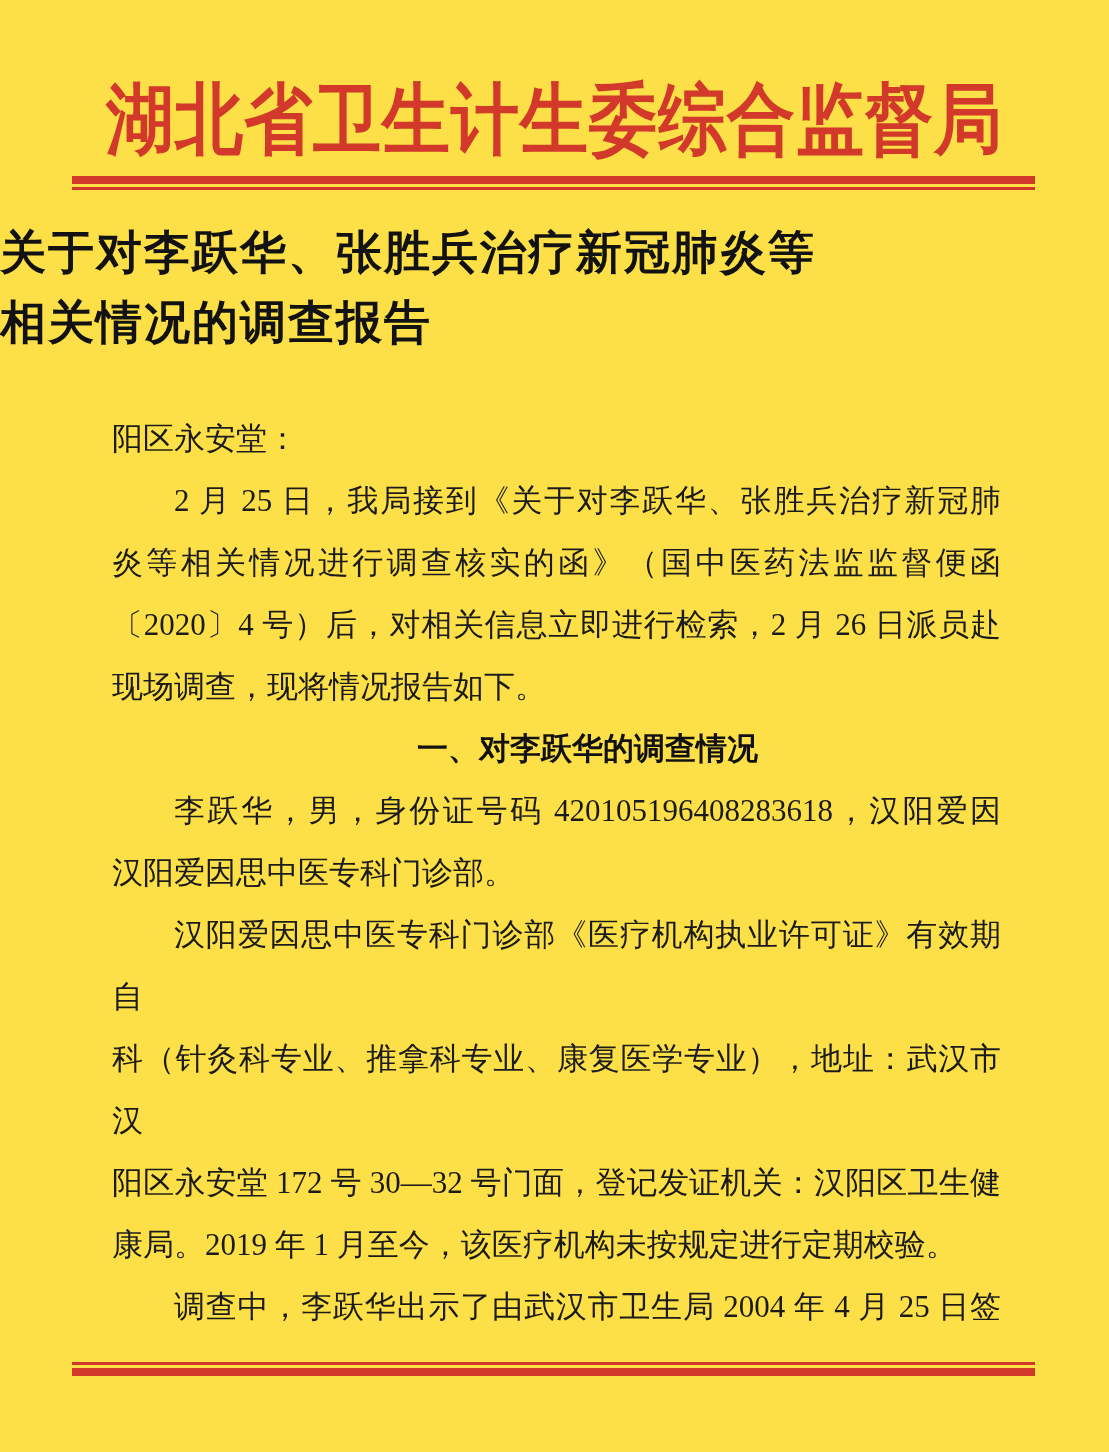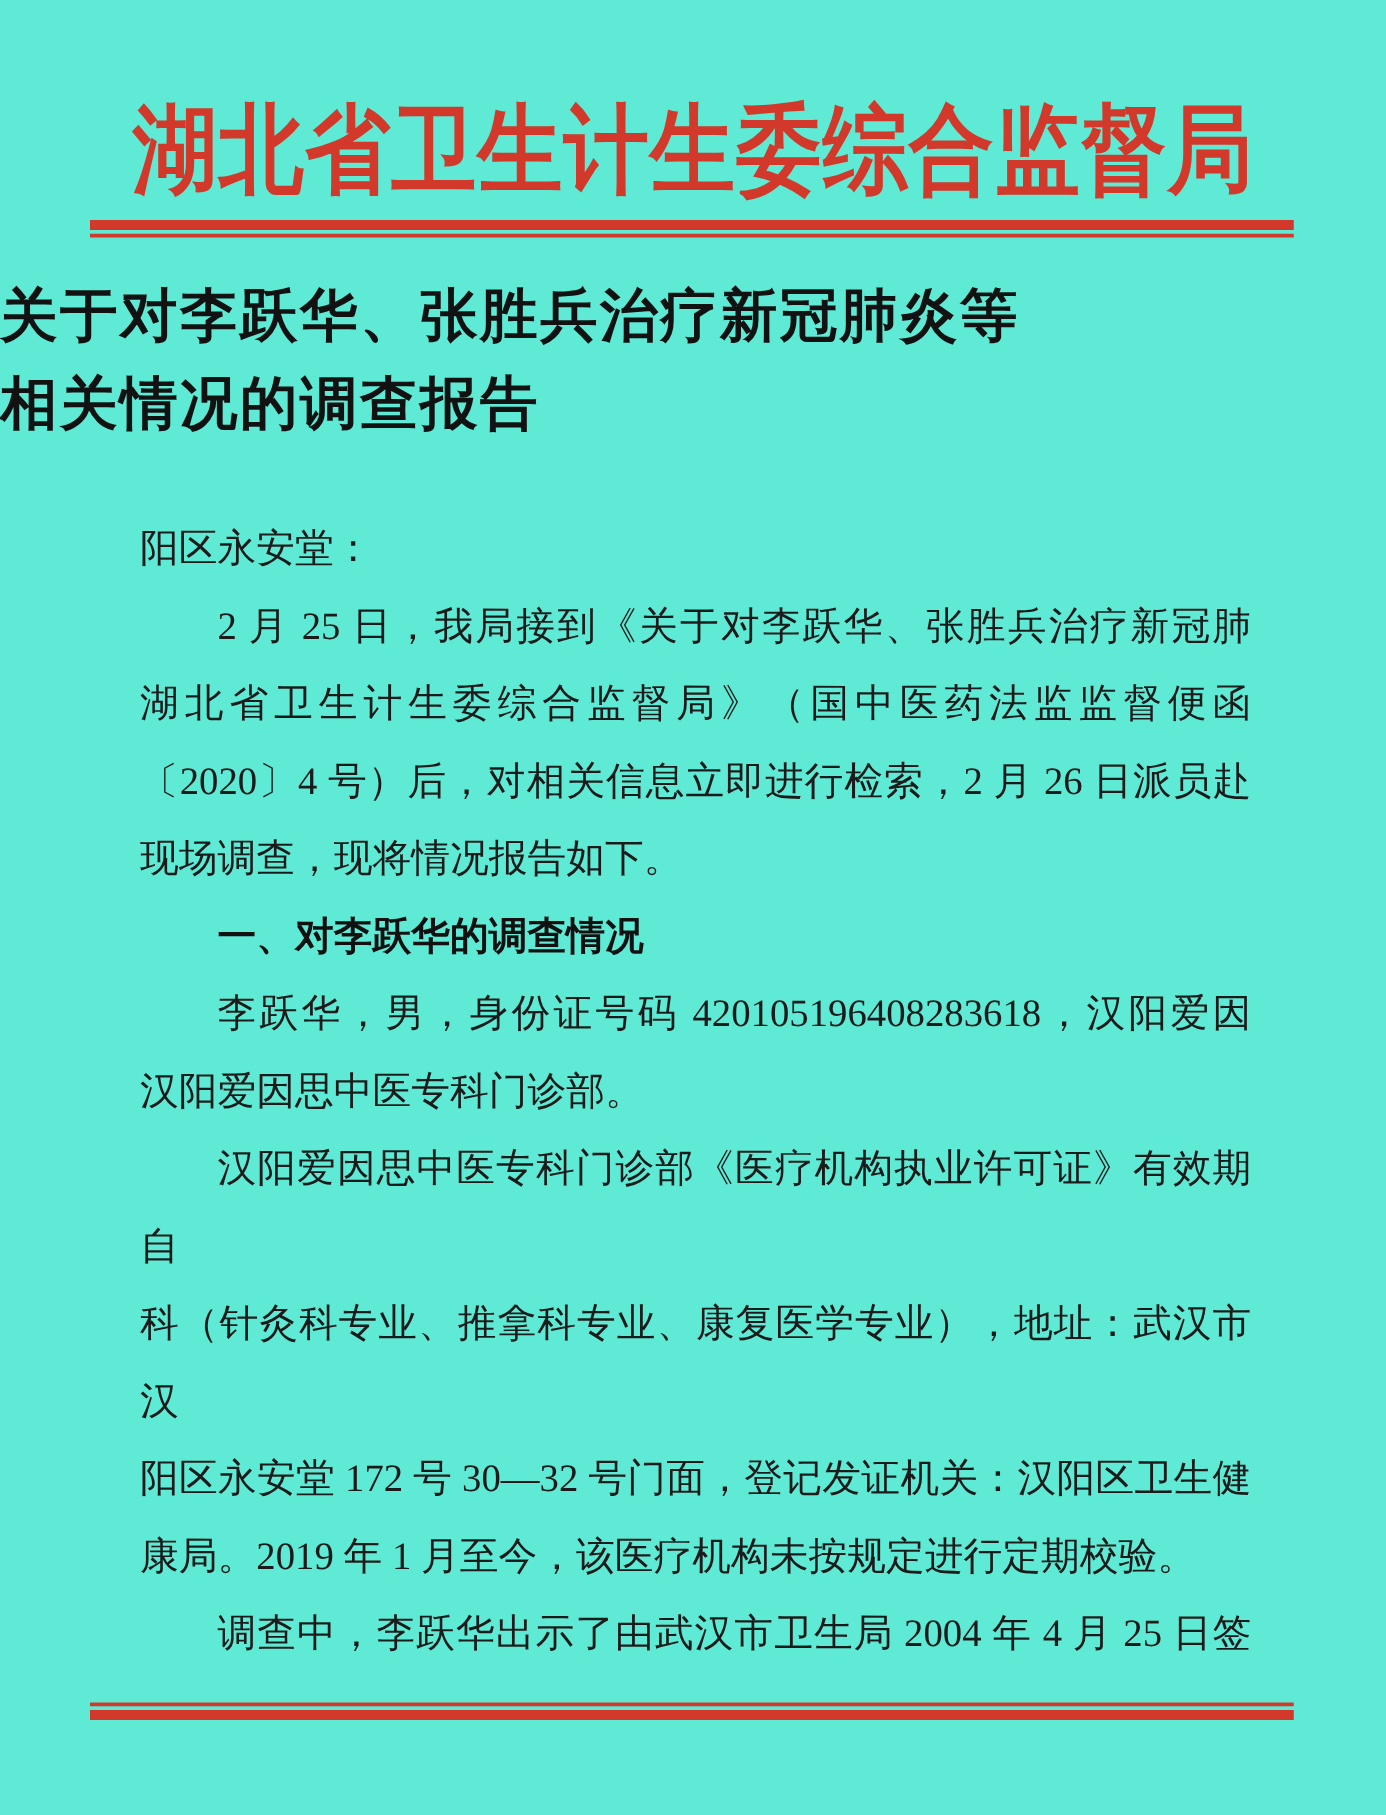--- a/index.html
+++ b/index.html
@@ -1,19 +1,19 @@
 <!DOCTYPE html>
 <html><head>
 <meta charset="utf-8">
 <style>
   html,body{margin:0;padding:0;background:#ffffff;}
   .page{
     position:relative;
     width:1109px;height:1452px;
-    background:#5eead4;
+    background:#fde047;
     font-family:"Liberation Serif","DejaVu Serif",serif;
     color:#1f1f1f;
     overflow:hidden;
   }
   
   .letterhead{
     padding-top:86px;
     text-align:center;
   }
   .letterhead-org{
@@ -43,21 +43,21 @@
   }
 
   
   .doc-body{
     margin:50px 108px 0 112px;
     font-size:31px;
     line-height:62px;
     color:#1b1b1b;
   }
   .line{min-height:62px;}
-  .indent{text-indent:62px;}
+  .indent{text-indent:62px;text-align:center;}
   .fill{text-align:justify;text-align-last:justify;}
   .heading{
     font-family:"Liberation Sans","DejaVu Sans",sans-serif;
     font-weight:bold;
     color:#111111;
   }
 
   
   .rule-bottom{
     position:absolute;
@@ -83,21 +83,21 @@
   <div class="doc-title">
     <div>关于对李跃华、张胜兵治疗新冠肺炎等</div>
     <div>相关情况的调查报告</div>
   </div>
 
   <div class="doc-body">
 
     <div class="line">阳区永安堂：</div>
 
     <div class="line indent fill">2 月 25 日，我局接到《关于对李跃华、张胜兵治疗新冠肺</div>
-    <div class="line fill">湖北省卫生计生委综合监督局》（国中医药法监监督便函</div>
+    <div class="line fill">炎等相关情况进行调查核实的函》（国中医药法监监督便函</div>
     <div class="line fill">〔2020〕4 号）后，对相关信息立即进行检索，2 月 26 日派员赴</div>
     <div class="line">现场调查，现将情况报告如下。</div>
 
     <div class="line indent heading">一、对李跃华的调查情况</div>
 
     <div class="line indent fill">李跃华，男，身份证号码 420105196408283618，汉阳爱因</div>
     <div class="line">汉阳爱因思中医专科门诊部。</div>
 
     <div class="line indent fill">汉阳爱因思中医专科门诊部《医疗机构执业许可证》有效期自</div>
     <div class="line fill">科（针灸科专业、推拿科专业、康复医学专业），地址：武汉市汉</div>

